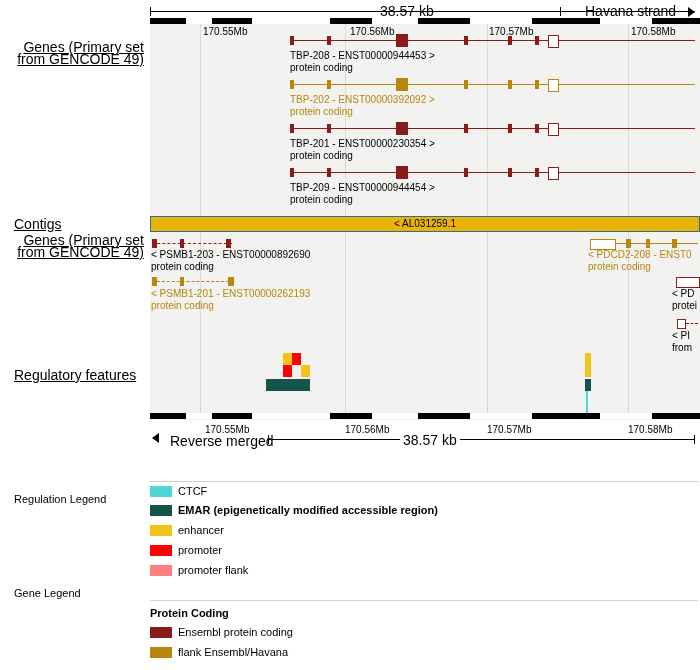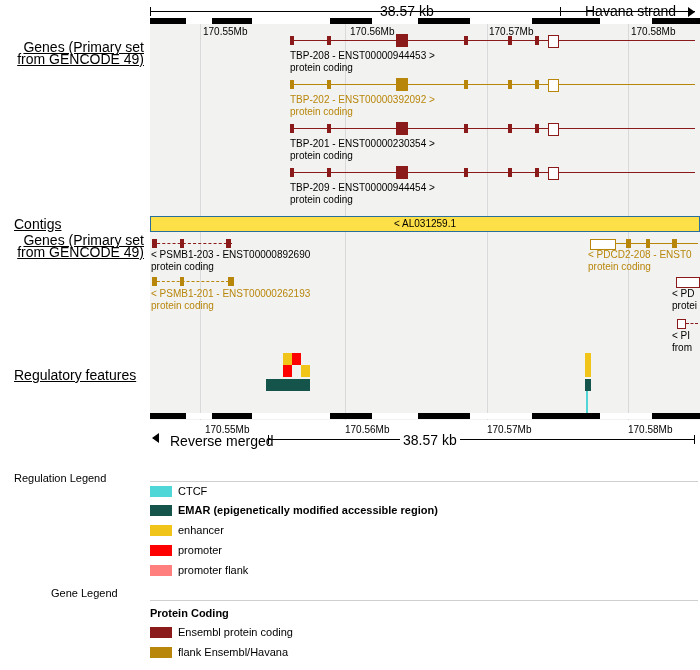--- a/index.html
+++ b/index.html
@@ -27,21 +27,21 @@
   .scalebar-text{position:absolute;font-size:14px;color:#000;}
   .gene-name{position:absolute;font-size:10px;white-space:nowrap;}
   .gene-name.dark{color:#000;}
   .gene-name.tan{color:#b8860b;}
   .biotype{position:absolute;font-size:10px;}
   .biotype.dark{color:#000;}
   .biotype.tan{color:#b8860b;}
   .intron{position:absolute;height:1px;}
   .exon{position:absolute;}
   .exon.hollow{background:#ffffff;}
-  .contig-bar{position:absolute;background:#fde047;border:1px solid #2a6f9c;}
+  .contig-bar{position:absolute;background:#eab308;border:1px solid #2a6f9c;}
   .contig-text{position:absolute;font-size:10px;color:#000;text-align:center;width:100%;}
   .reg-block{position:absolute;}
   .legend-swatch{position:absolute;width:22px;height:11px;}
   .legend-text{position:absolute;font-size:11px;color:#000;}
   .legend-head{position:absolute;font-size:11px;color:#000;}
   .sep{position:absolute;background:#cfcfcf;height:1px;}
   .vgrid{position:absolute;width:1px;background:#d9d9d9;}
   .bg-grey{position:absolute;background:#f2f2f0;}
   .arrowR{position:absolute;width:0;height:0;border-top:5px solid transparent;border-bottom:5px solid transparent;border-left:7px solid #000;}
   .arrowL{position:absolute;width:0;height:0;border-top:5px solid transparent;border-bottom:5px solid transparent;border-right:7px solid #000;}
@@ -211,39 +211,39 @@
   <div class="tick-label" style="left:487px;top:424px;">170.57Mb</div>
   <div class="tick-label" style="left:628px;top:424px;">170.58Mb</div>
 
   <div class="arrowL" style="left:152px;top:433px;"></div>
   <div class="scalebar-text" style="left:170px;top:433px;">Reverse merged</div>
   <div class="line-h" style="left:268px;top:439px;width:427px;"></div>
   <div class="line-h" style="left:268px;top:435px;width:1px;height:9px;"></div>
   <div class="line-h" style="left:694px;top:435px;width:1px;height:9px;"></div>
   <div class="scalebar-text" style="left:400px;top:432px;background:#ffffff;padding:0 3px;">38.57 kb</div>
 
-  <div class="legend-head" style="left:14px;top:472px;">Regulation Legend</div>
+  <div class="legend-head" style="left:14px;top:493px;">Regulation Legend</div>
   <div class="sep" style="left:150px;top:481px;width:548px;"></div>
 
   <div class="legend-swatch" style="left:150px;top:486px;background:#4fd6d6;"></div>
   <div class="legend-text" style="left:178px;top:485px;">CTCF</div>
 
   <div class="legend-swatch" style="left:150px;top:505px;background:#14544a;"></div>
   <div class="legend-text" style="left:178px;top:504px;font-weight:bold;">EMAR (epigenetically modified accessible region)</div>
 
   <div class="legend-swatch" style="left:150px;top:525px;background:#f0c419;"></div>
   <div class="legend-text" style="left:178px;top:524px;">enhancer</div>
 
   <div class="legend-swatch" style="left:150px;top:545px;background:#ff0000;"></div>
   <div class="legend-text" style="left:178px;top:544px;">promoter</div>
 
   <div class="legend-swatch" style="left:150px;top:565px;background:#ff7f7f;"></div>
   <div class="legend-text" style="left:178px;top:564px;">promoter flank</div>
 
-  <div class="legend-head" style="left:14px;top:587px;margin-left:37px;">Gene Legend</div>
+  <div class="legend-head" style="left:14px;top:587px;">Gene Legend</div>
   <div class="sep" style="left:150px;top:600px;width:548px;"></div>
 
   <div class="legend-text" style="left:150px;top:607px;font-weight:bold;">Protein Coding</div>
 
   <div class="legend-swatch" style="left:150px;top:627px;background:#8b1a1a;"></div>
   <div class="legend-text" style="left:178px;top:626px;text-align:right;">Ensembl protein coding</div>
 
   <div class="legend-swatch" style="left:150px;top:647px;background:#b8860b;"></div>
   <div class="legend-text" style="left:178px;top:646px;">flank Ensembl/Havana</div>
 

